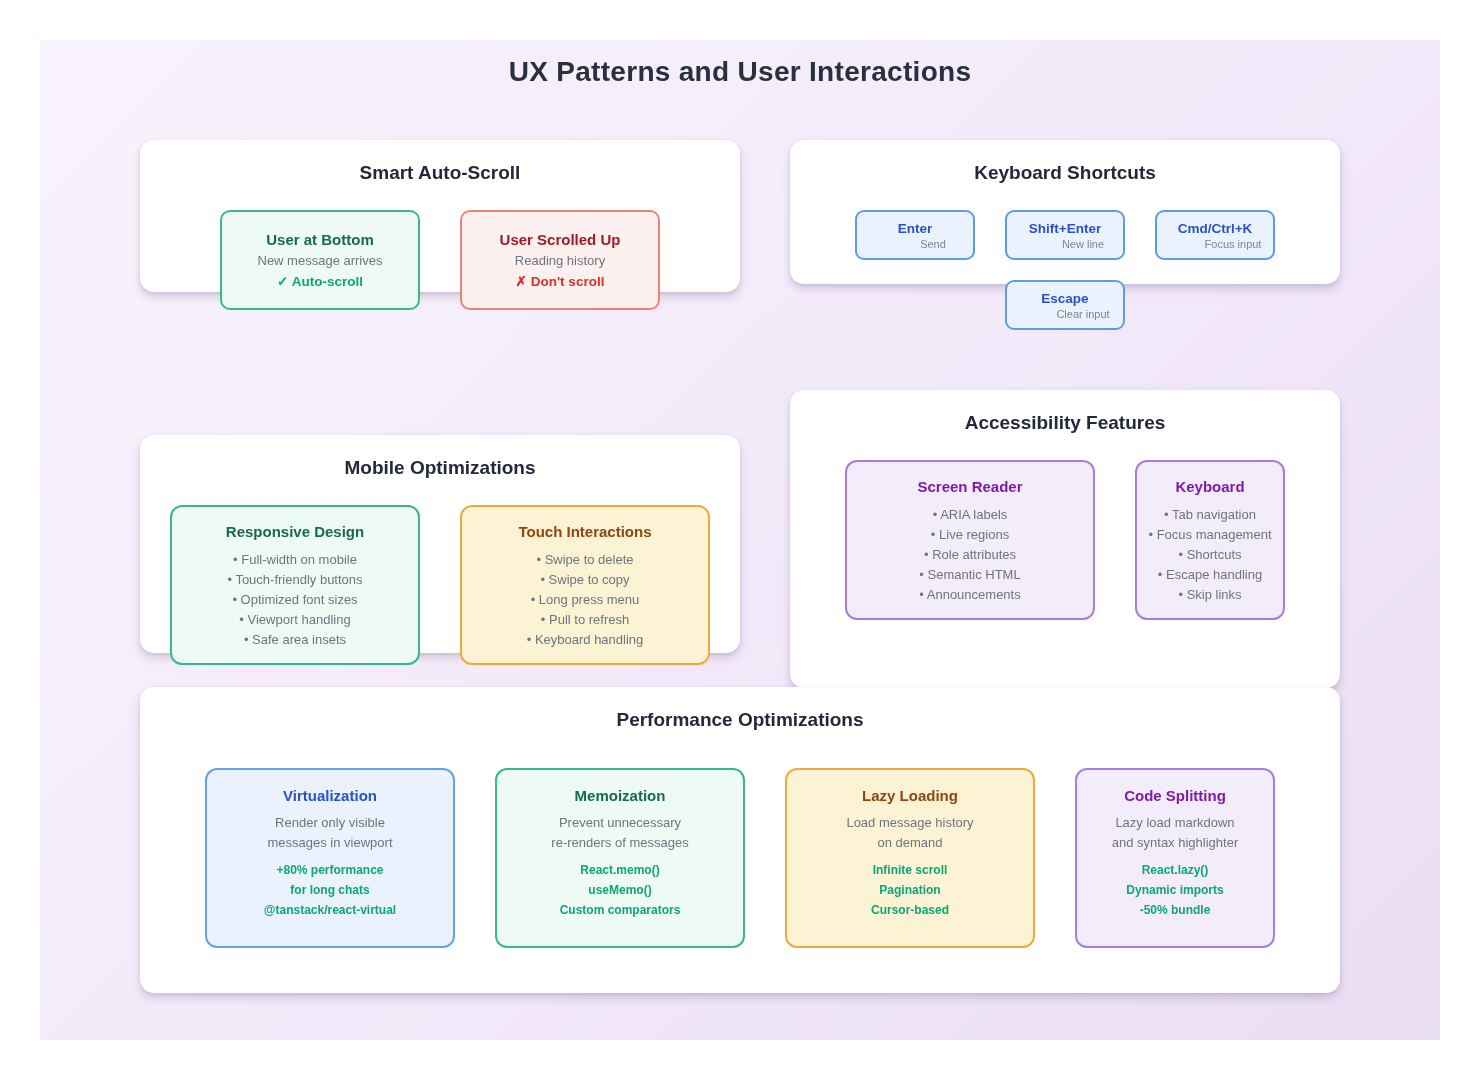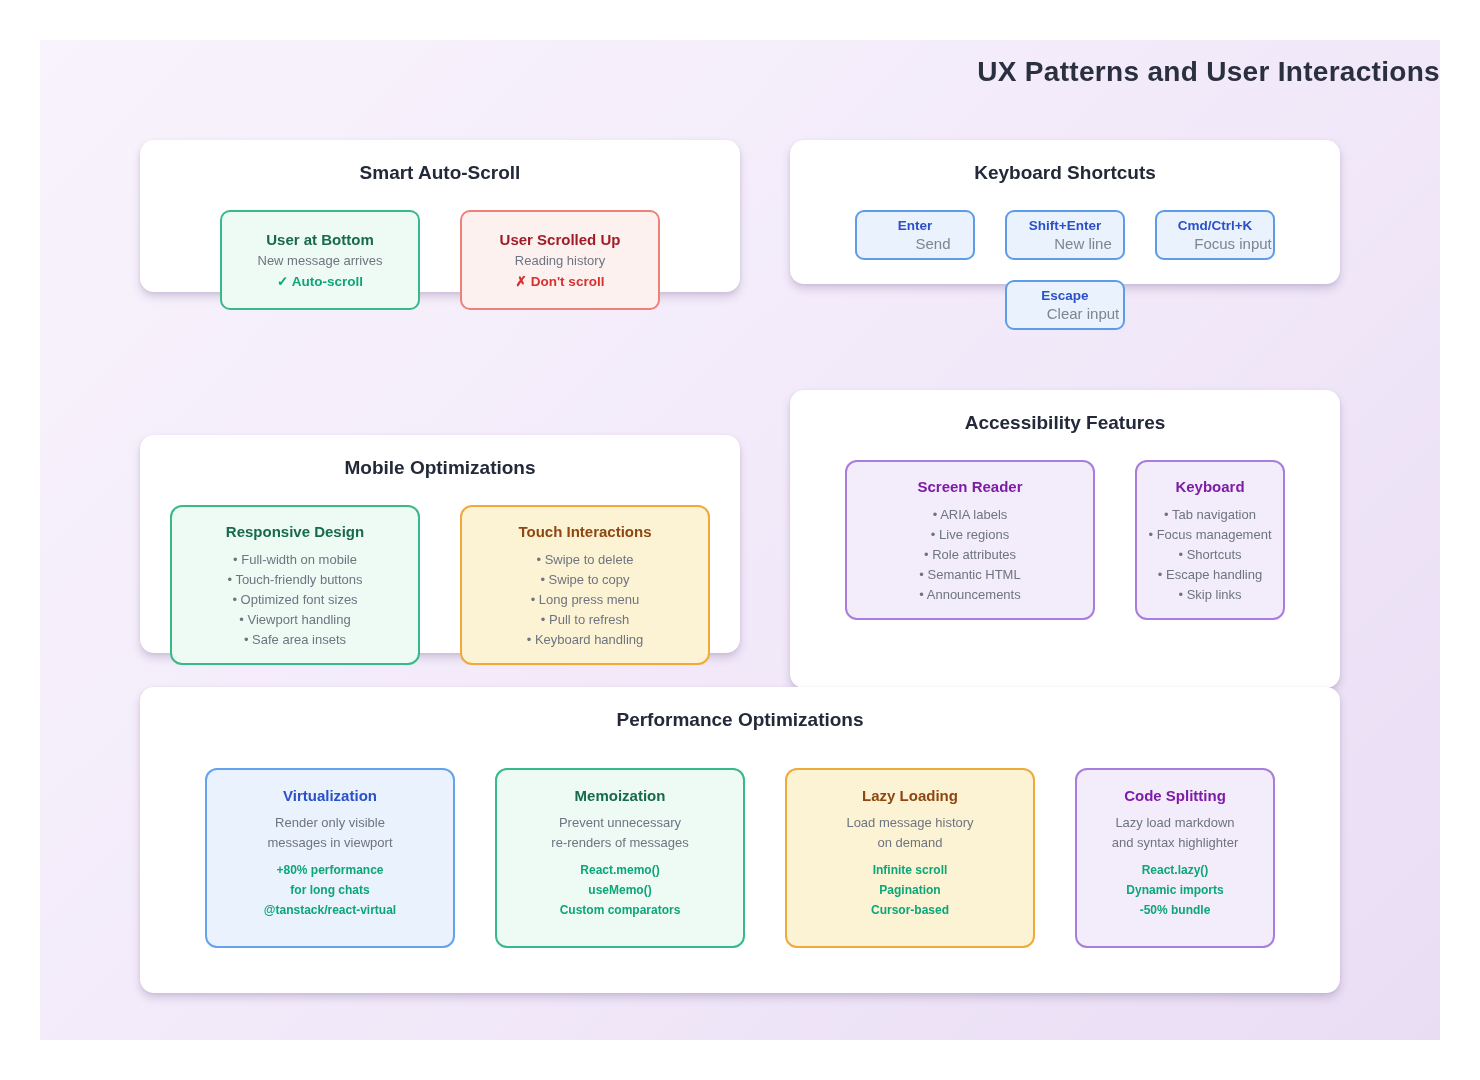--- a/index.html
+++ b/index.html
@@ -10,21 +10,21 @@
     height: 1080px;
     position: relative;
   }
   .canvas {
     position: absolute;
     left: 40px; top: 40px;
     width: 1400px; height: 1000px;
     background: linear-gradient(135deg, #f8f3fc 0%, #f3ebfa 45%, #e9ddf4 100%);
   }
   .main-title {
-    text-align: right;
+    text-align: center;
     padding-top: 16px;
     font-size: 28px;
     font-weight: bold;
     color: #2a3040;
     letter-spacing: 0.3px;
   }
   .card {
     position: absolute;
     background: #ffffff;
     border-radius: 14px;
@@ -64,21 +64,21 @@
   
   .key {
     width: 120px; height: 50px;
     border: 2px solid #5f9ce8;
     background: #e9f2fd;
     border-radius: 9px;
     display: flex; flex-direction: column;
     align-items: center; justify-content: center;
   }
   .key-label { font-size: 13.5px; font-weight: bold; color: #2b50c8; }
-  .key-action { font-size: 15px; color: #7d8590; margin-top: 2px; margin-left: 36px; }
+  .key-action { font-size: 11px; color: #7d8590; margin-top: 2px; margin-left: 36px; }
 
   
   .list-box {
     width: 250px; height: 160px;
     border-radius: 12px;
     border: 2px solid;
     padding-top: 16px;
     text-align: center;
   }
   .list-box.w150 { width: 150px; }

